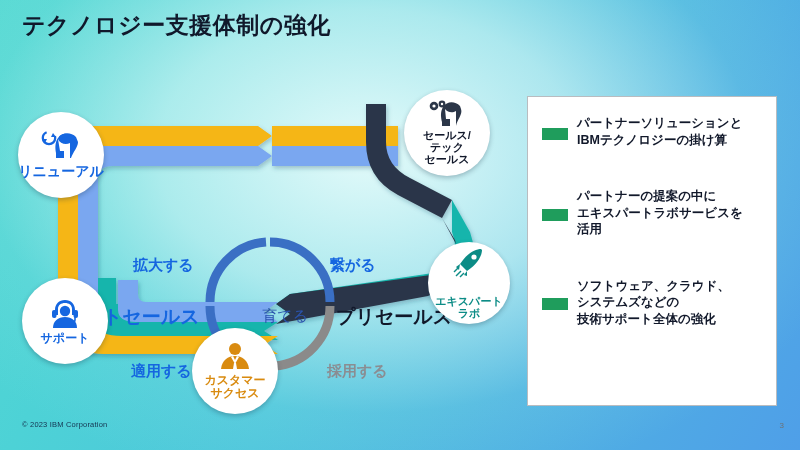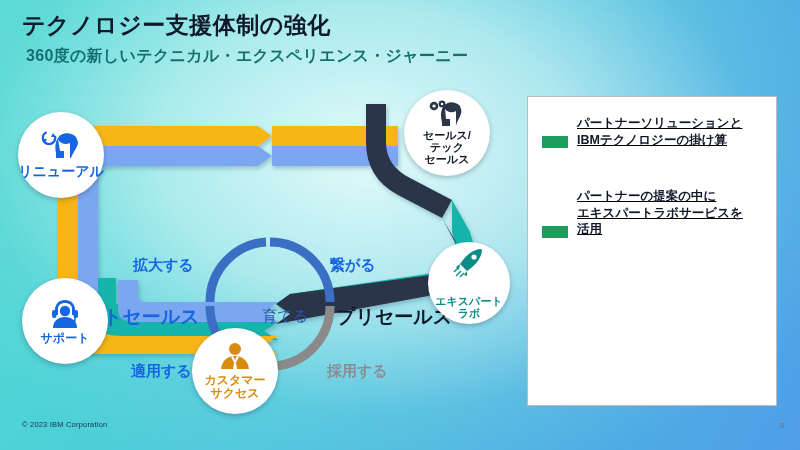--- a/index.html
+++ b/index.html
@@ -103,23 +103,22 @@
     position: absolute;
     left: 527px; top: 96px;
     width: 250px; height: 310px;
     background: #ffffff;
     border: 1px solid #b9bcc0;
     box-sizing: border-box;
     padding: 18px 12px 12px 14px;
   }
   .bullet {
     display: flex;
-    align-items: flex-end;
+    align-items: center;
     margin-bottom: 40px;
-    text-decoration: underline;
   }
   .bullet:last-child { margin-bottom: 0; }
   .bullet-marker {
     flex: 0 0 auto;
     width: 26px; height: 12px;
     margin-top: 4px;
     margin-right: 9px;
   }
   .bullet-text {
     font-size: 12.5px;
@@ -143,21 +142,20 @@
     font-size: 8px;
     color: #6d7176;
   }
 </style>
 </head>
 <body>
 
 <div id="slide">
 
   <div class="title">テクノロジー支援体制の強化</div>
-  <div class="subtitle">360度の新しいテクニカル・エクスペリエンス・ジャーニー</div>
 
   <div id="diagram">
 
     <svg id="ribbons" width="520" height="330" viewBox="0 0 520 330">
       <defs>
         <filter id="rshadow" x="-20%" y="-20%" width="150%" height="160%">
           <feDropShadow dx="1.5" dy="2.5" stdDeviation="2" flood-color="#15506a" flood-opacity="0.30"></feDropShadow>
         </filter>
       </defs>
 
@@ -283,18 +281,24 @@
       <span class="bullet-marker" style="background:#1f9d5c"></span>
       <span class="bullet-text">パートナーソリューションと
 IBMテクノロジーの掛け算</span>
     </div>
     <div class="bullet">
       <span class="bullet-marker" style="background:#1f9d5c"></span>
       <span class="bullet-text">パートナーの提案の中に
 エキスパートラボサービスを
 活用</span>
     </div>
+    <div class="bullet">
+      <span class="bullet-marker" style="background:#1f9d5c"></span>
+      <span class="bullet-text">ソフトウェア、クラウド、
+システムズなどの
+技術サポート全体の強化</span>
+    </div>
   </div>
 
   <div id="footer">© 2023 IBM Corporation</div>
   <div id="pagenum">3</div>
 
 </div>
 
 </body></html>

